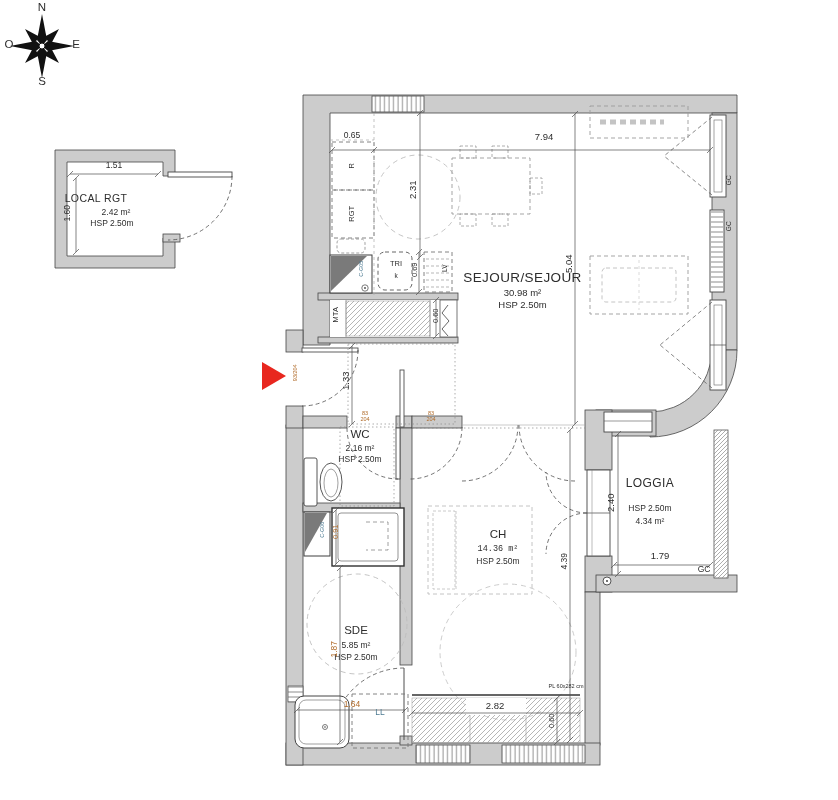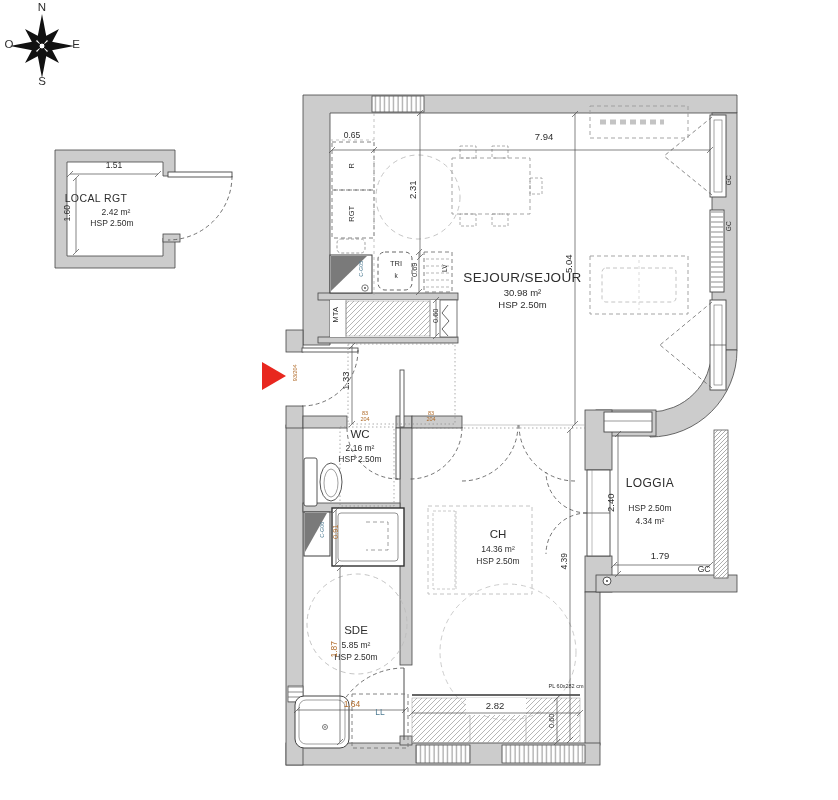--- a/index.html
+++ b/index.html
@@ -232,21 +232,21 @@
 
 <div class="lbl s13 sp" style="left:430px;top:271px;width:185px;">SEJOUR/SEJOUR</div>
 <div class="lbl s9" style="left:430px;top:288px;width:185px;">30.98 m²</div>
 <div class="lbl s9" style="left:430px;top:300px;width:185px;">HSP 2.50m</div>
 
 <div class="lbl s11" style="left:324px;top:429px;width:72px;">WC</div>
 <div class="lbl s8" style="left:324px;top:444px;width:72px;">2.16 m²</div>
 <div class="lbl s8" style="left:324px;top:455px;width:72px;">HSP 2.50m</div>
 
 <div class="lbl s11" style="left:456px;top:529px;width:84px;">CH</div>
-<div class="lbl s8" style="left:456px;top:545px;width:84px;">14.36 m²</div>
+<div class="lbl s8" style="left:456px;top:545px;width:84px;font-family:Liberation Mono, monospace;">14.36 m²</div>
 <div class="lbl s8" style="left:456px;top:557px;width:84px;">HSP 2.50m</div>
 
 <div class="lbl s11" style="left:318px;top:625px;width:76px;">SDE</div>
 <div class="lbl s8" style="left:318px;top:641px;width:76px;">5.85 m²</div>
 <div class="lbl s8" style="left:318px;top:653px;width:76px;">HSP 2.50m</div>
 
 <div class="lbl s12 sp" style="left:604px;top:477px;width:92px;">LOGGIA</div>
 <div class="lbl s8" style="left:604px;top:493px;width:92px;margin-top:24px;">4.34 m²</div>
 <div class="lbl s8" style="left:604px;top:504px;width:92px;">HSP 2.50m</div>
 

